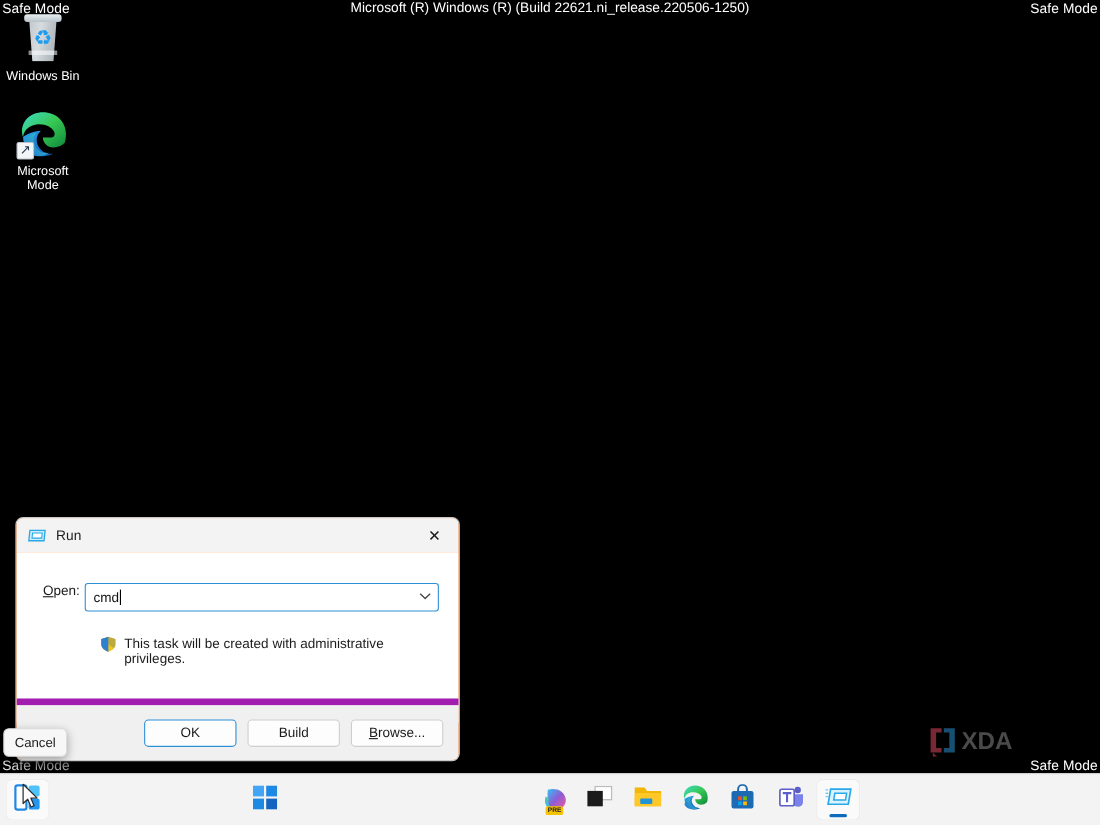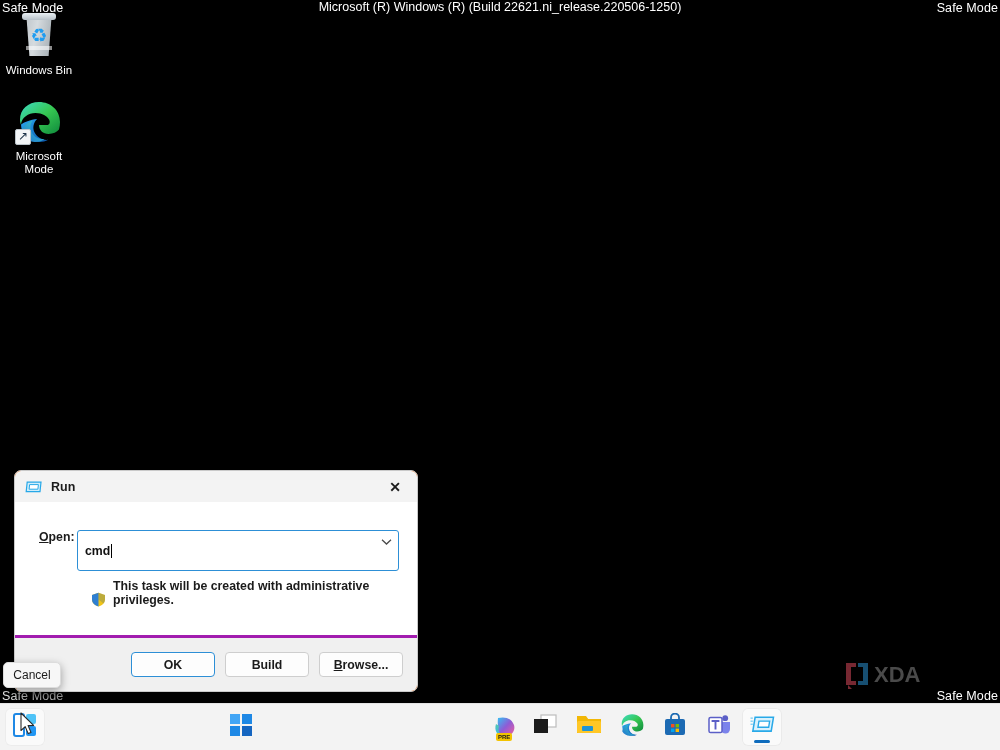--- a/index.html
+++ b/index.html
@@ -108,21 +108,20 @@
     position: absolute;
     left: 14px; top: 470px;
     width: 404px; height: 222px;
     background: #f97316;
     border: 1px solid #c9c9c9;
     border-radius: 7px;
     box-shadow: 0 10px 28px rgba(0,0,0,0.55), 0 2px 8px rgba(0,0,0,0.4);
     overflow: hidden;
     font-size: 12px;
     color: #1b1b1b;
-    font-weight: bold;
   }
   .titlebar {
     height: 31px;
     background: #f3f3f3;
     display: flex;
     align-items: center;
     padding-left: 10px;
     position: relative;
   }
   .title-icon { width: 18px; height: 18px; margin-right: 8px; flex: 0 0 auto; }
@@ -160,21 +159,21 @@
   .open-label {
     width: 48px;
     font-size: 12.3px;
     color: #1b1b1b;
     padding-left: 10px;
   }
   .open-label u { text-decoration: underline; }
   .combo {
     position: relative;
     flex: 1 1 auto;
-    height: 41px;
+    height: 26px;
     margin-right: 4px;
     background: #ffffff;
     border: 1px solid #2d8fd6;
     border-radius: 3px;
     display: flex;
     align-items: center;
   }
   .combo-value {
     padding-left: 7px;
     font-size: 12.3px;
@@ -189,34 +188,34 @@
     vertical-align: -3px;
   }
   .combo-arrow {
     position: absolute; right: 0; top: 0;
     width: 24px; height: 22px;
     display: flex; align-items: center; justify-content: center;
     color: #444;
     font-size: 10px;
   }
   .admin-row {
-    display: flex; align-items: flex-end;
-    margin-top: 8px;
+    display: flex; align-items: flex-start;
+    margin-top: 22px;
     padding-left: 62px;
   }
   .shield { width: 15px; height: 15px; margin-right: 7px; flex: 0 0 auto; }
   .admin-text { font-size: 12.3px; color: #1b1b1b; }
 
   .dlg-footer {
     position: absolute;
     left: 0; bottom: 0;
     width: 100%;
     height: 56px;
     background: #f0f0f0;
-    border-top: 3px solid #a21caf;
+    border-top: 6px solid #a21caf;
     display: flex;
     align-items: center;
     justify-content: flex-end;
     padding-right: 14px;
     gap: 10px;
   }
   .btn {
     width: 84px; height: 25px;
     background: #fdfdfd;
     border: 1px solid #cecece;

